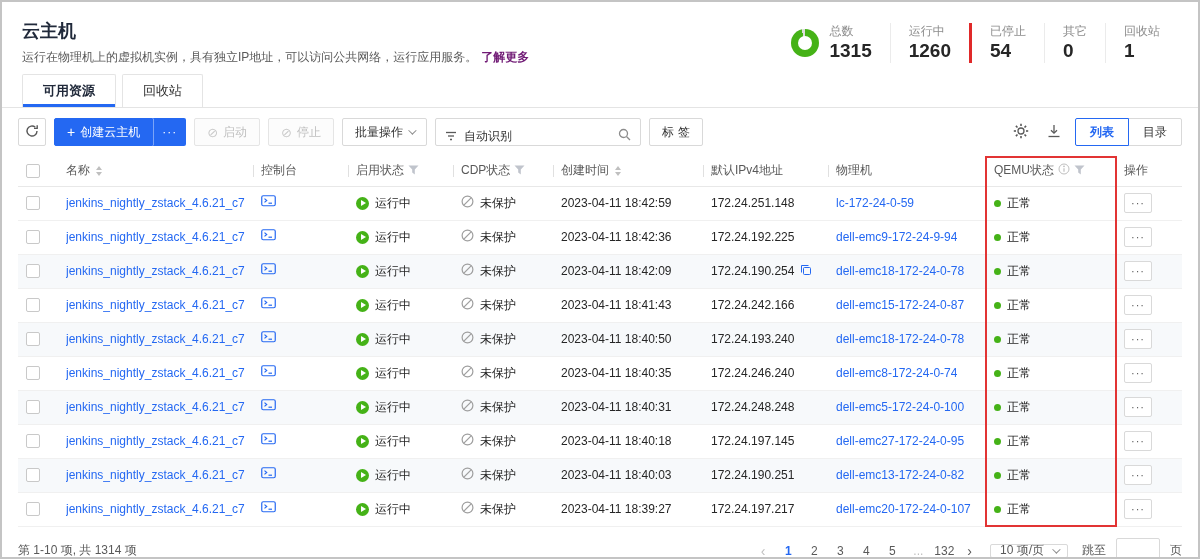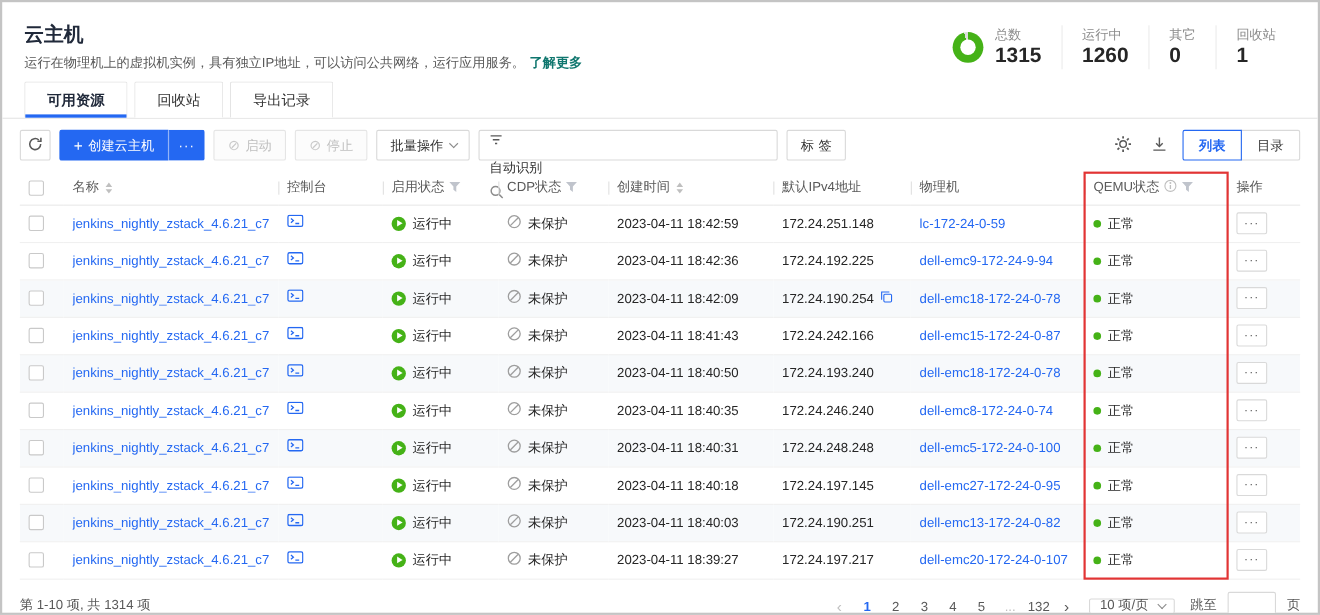--- a/index.html
+++ b/index.html
@@ -3,21 +3,21 @@
 <meta charset="utf-8">
 <style>
   * { margin:0; padding:0; box-sizing:border-box; }
   body { font-family:"Liberation Sans","DejaVu Sans",sans-serif; background:#e9e9e9; }
   .screen { width:1200px; height:559px; border:2px solid #c4c4c4; background:#fff; overflow:hidden; position:relative; }
 
   
   .page-header { display:flex; justify-content:space-between; padding:16px 20px 0 20px; }
   .page-title { font-size:18px; font-weight:bold; color:#20293a; line-height:26px; }
   .subtitle { font-size:12px; color:#595959; margin-top:5px; }
-  .learn-more { color:#0f766e; font-weight:bold; text-decoration:none; margin-left:4px; cursor:pointer; }
+  .learn-more { color:#701a75; font-weight:bold; text-decoration:none; margin-left:4px; cursor:pointer; }
 
   .stats { display:flex; align-items:center; margin-top:2px; }
   .stat { display:flex; align-items:center; padding:0 18px; border-left:1px solid #ebebeb; height:40px; }
   .stat.first { border-left:none; }
   .stat.stopped { border-left:3px solid #e02929; }
   .donut { position:relative; width:28px; height:28px; border-radius:50%;
            background:conic-gradient(#45b217 0 96%, #dcdcdc 0); margin-right:10px; flex:none; }
   .donut::after { content:''; position:absolute; inset:7px; border-radius:50%; background:#fff; }
   .stat-col { display:flex; flex-direction:column; line-height:1.25; }
   .stat-label { font-size:12px; color:#8c8c8c; }
@@ -39,22 +39,22 @@
   .icon-btn { width:28px; padding:0; justify-content:center; }
   .split-btn { display:flex; }
   .btn.primary { background:#2468f2; border-color:#2468f2; color:#fff; }
   .btn.primary .plus { font-size:14px; line-height:1; }
   .btn.more-seg { border-left:1px solid rgba(255,255,255,.4); border-radius:0 2px 2px 0; padding:0 8px; letter-spacing:1px; }
   .split-btn .btn:first-child { border-radius:2px 0 0 2px; }
   .btn.disabled { color:#bfbfbf; border-color:#e5e5e5; background:#fcfcfc; cursor:not-allowed; }
   .dis-icon { font-size:13px; color:#c9c9c9; }
   .caret { width:6px; height:6px; border-right:1.3px solid #8c8c8c; border-bottom:1.3px solid #8c8c8c;
            transform:rotate(45deg) translateY(-2px); display:inline-block; }
-  .search-box { width:272px; height:28px; border:1px solid #d9d9d9; border-radius:2px; display:flex;
-                align-items:flex-start; padding:0 9px; gap:7px; cursor:text; background:#fff;flex-direction:column; }
+  .search-box { width:206px; height:28px; border:1px solid #d9d9d9; border-radius:2px; display:flex;
+                align-items:flex-end; padding:0 9px; gap:7px; cursor:text; background:#fff; }
   .search-text { font-size:12px; color:#333; flex:1; }
   .tag-btn { letter-spacing:4px; padding-right:8px; }
   .toolbar-right { margin-left:auto; display:flex; align-items:center; gap:10px; }
   .tool-icon { border:none; background:none; cursor:pointer; padding:4px; display:flex; align-items:center; }
   .view-toggle { display:flex; }
   .view-toggle .btn { border-radius:0; padding:4px 14px; }
   .view-toggle .btn:first-child { border-radius:2px 0 0 2px; }
   .view-toggle .btn:last-child { border-radius:0 2px 2px 0; margin-left:-1px; }
   .view-toggle .btn.active { color:#2468f2; border-color:#2468f2; font-weight:bold; z-index:1; }
 
@@ -121,39 +121,44 @@
           <span class="stat-label">总数</span>
           <span class="stat-value">1315</span>
         </div>
       </div>
       <div class="stat">
         <div class="stat-col">
           <span class="stat-label">运行中</span>
           <span class="stat-value">1260</span>
         </div>
       </div>
+      <div class="stat stopped">
+        <div class="stat-col">
+          <span class="stat-label">已停止</span>
+          <span class="stat-value">54</span>
+        </div>
+      </div>
       <div class="stat">
         <div class="stat-col">
           <span class="stat-label">其它</span>
           <span class="stat-value">0</span>
         </div>
       </div>
       <div class="stat">
         <div class="stat-col">
           <span class="stat-label">回收站</span>
           <span class="stat-value">1</span>
         </div>
       </div>
     </div>
   </div>
 
   <div class="tabs">
     <div class="tab active">可用资源</div>
     <div class="tab">回收站</div>
-    <div class="tab">导出记录</div>
   </div>
 
   <div class="content">
 
     <div class="toolbar">
       <button class="btn icon-btn">
         <span>
           <svg width="14" height="14" viewBox="0 0 14 14" fill="none">
               <path d="M12 7a5 5 0 1 1-1.7-3.76" stroke="#595959" stroke-width="1.4"></path>
               <path d="M12.2 1.2v3.2H9" stroke="#595959" stroke-width="1.4" fill="none"></path>

